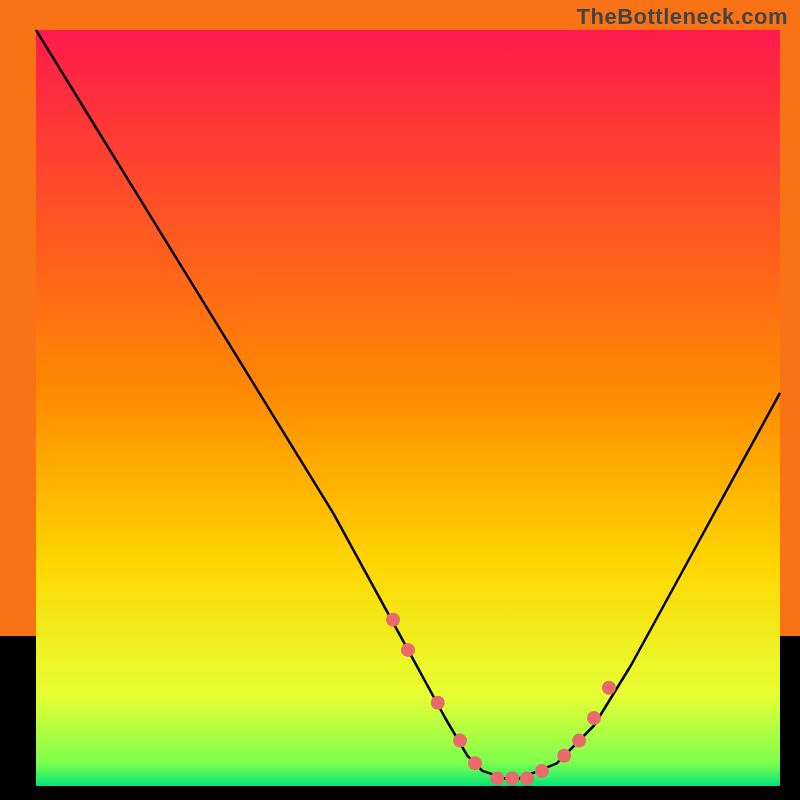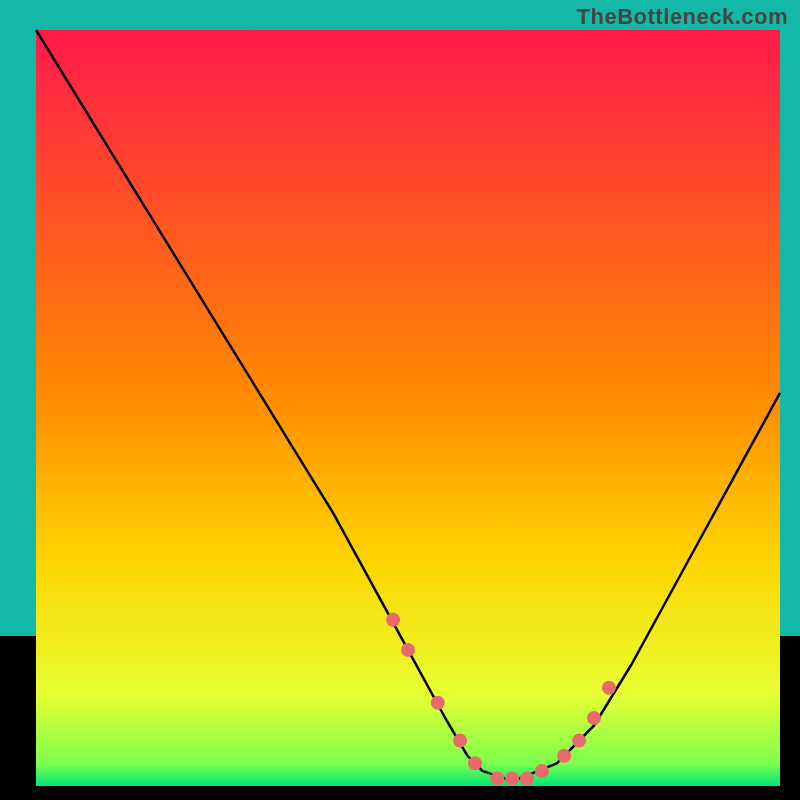--- a/index.html
+++ b/index.html
@@ -8,21 +8,21 @@
     width: 800px;
     height: 800px;
     overflow: hidden;
     background: #000;
     font-family: Arial, Helvetica, sans-serif;
   }
   .frame {
     position: relative;
     width: 800px;
     height: 636px;
-    background: #14b8a6;
+    background: #f97316;
     text-decoration: underline;
   }
   .watermark {
     position: absolute;
     top: 4px;
     right: 12px;
     color: #444;
     font-size: 22px;
     font-weight: bold;
     letter-spacing: 0.5px;

